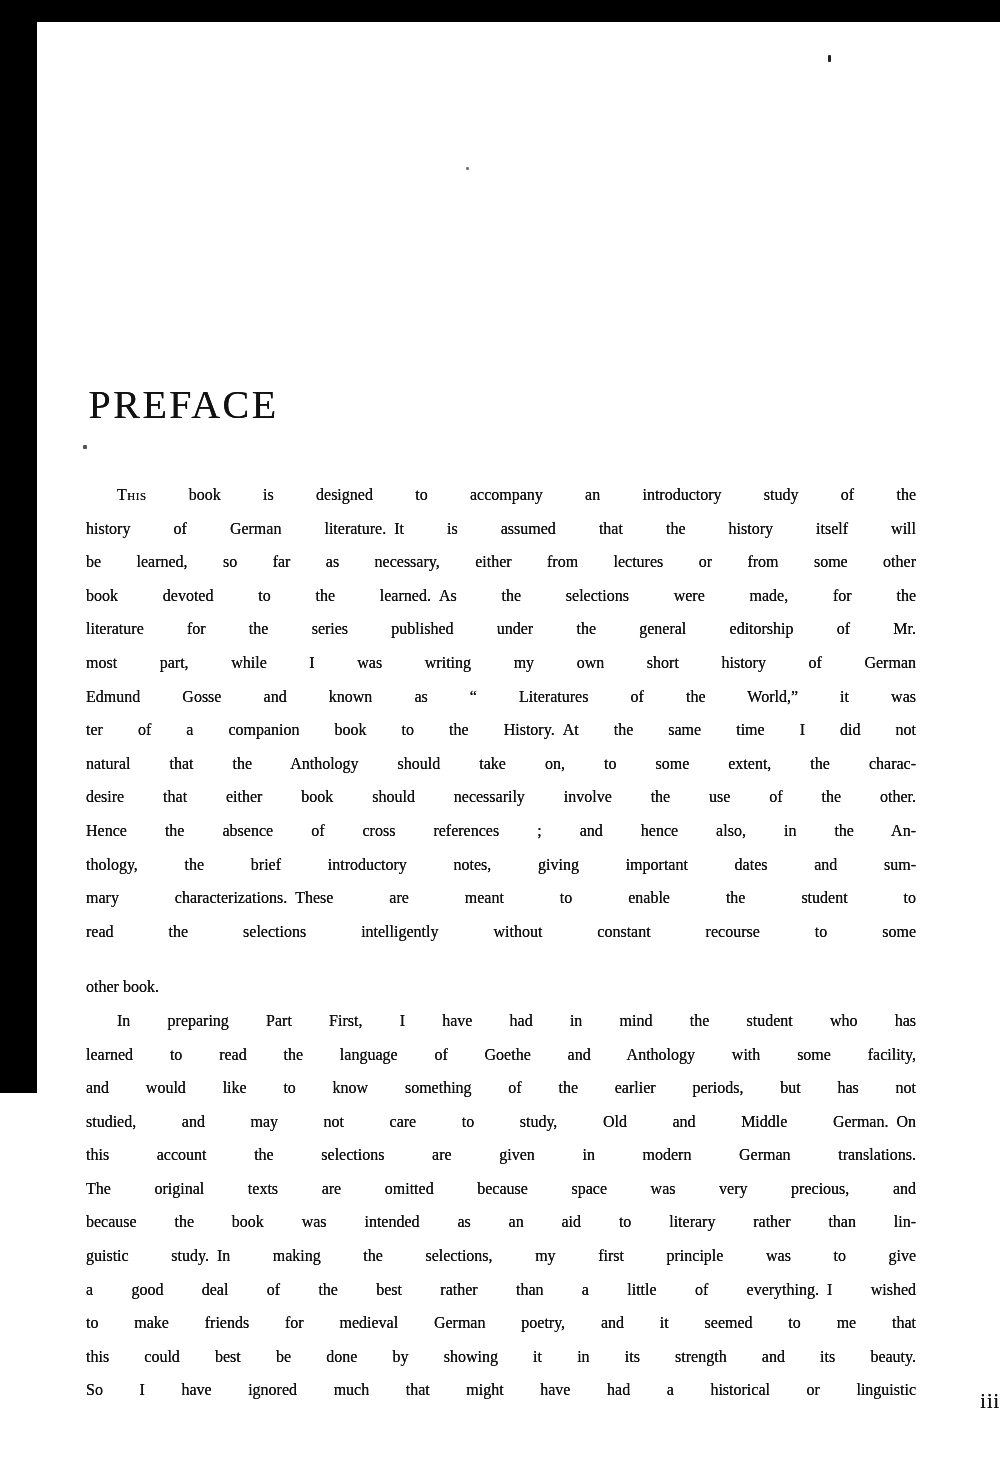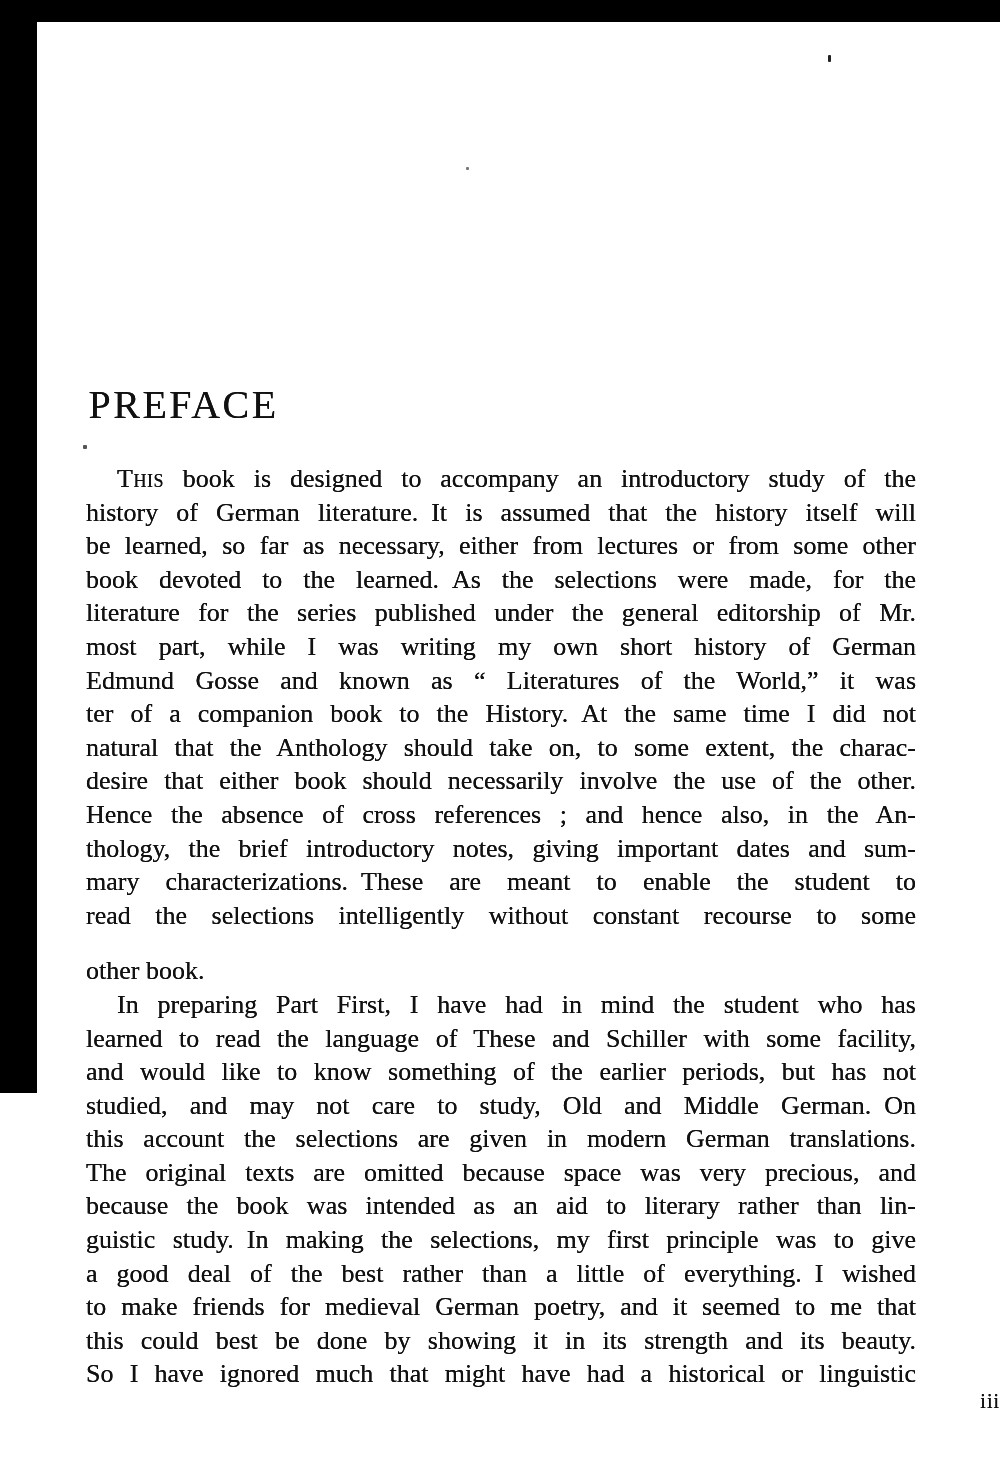--- a/index.html
+++ b/index.html
@@ -35,22 +35,22 @@
     margin: 0;
     text-align: left;
     font-size: 40px;
     font-weight: normal;
     letter-spacing: 2.5px;
     text-indent: 2.5px;
     line-height: 42px;
     text-shadow: 0 0 0.5px currentColor;
   }
   .body-text {
-    position: absolute; left: 86px; top: 462px; width: 830px;
-    font-size: 26px;
+    position: absolute; left: 86px; top: 478px; width: 830px;
+    font-size: 16px;
     line-height: 33.6px;
     text-shadow: 0 0 0.4px currentColor;
   }
   .line { text-align: justify; text-align-last: justify; }
   .line.short { text-align-last: left; margin-top: 22px; }
   .line.ind { text-indent: 31px; }
   .sc { font-variant: small-caps; letter-spacing: 0.5px; }
   .pageno {
     position: absolute; left: 0; top: 1390px; width: 1000px;
     text-align: right;
@@ -85,21 +85,21 @@
         <div class="line">natural that the Anthology should take on, to some extent, the charac-</div>
         <div class="line">desire that either book should necessarily involve the use of the other.</div>
         <div class="line">Hence the absence of cross references ; and hence also, in the An-</div>
         <div class="line">thology, the brief introductory notes, giving important dates and sum-</div>
         <div class="line">mary characterizations. These are meant to enable the student to</div>
         <div class="line">read the selections intelligently without constant recourse to some</div>
         <div class="line short">other book.</div>
       </div>
     <div>
         <div class="line ind">In preparing Part First, I have had in mind the student who has</div>
-        <div class="line">learned to read the language of These and Schiller with some facility,</div>
+        <div class="line">learned to read the language of Goethe and Anthology with some facility,</div>
         <div class="line">and would like to know something of the earlier periods, but has not</div>
         <div class="line">studied, and may not care to study, Old and Middle German. On</div>
         <div class="line">this account the selections are given in modern German translations.</div>
         <div class="line">The original texts are omitted because space was very precious, and</div>
         <div class="line">because the book was intended as an aid to literary rather than lin-</div>
         <div class="line">guistic study. In making the selections, my first principle was to give</div>
         <div class="line">a good deal of the best rather than a little of everything. I wished</div>
         <div class="line">to make friends for medieval German poetry, and it seemed to me that</div>
         <div class="line">this could best be done by showing it in its strength and its beauty.</div>
         <div class="line">So I have ignored much that might have had a historical or linguistic</div>

